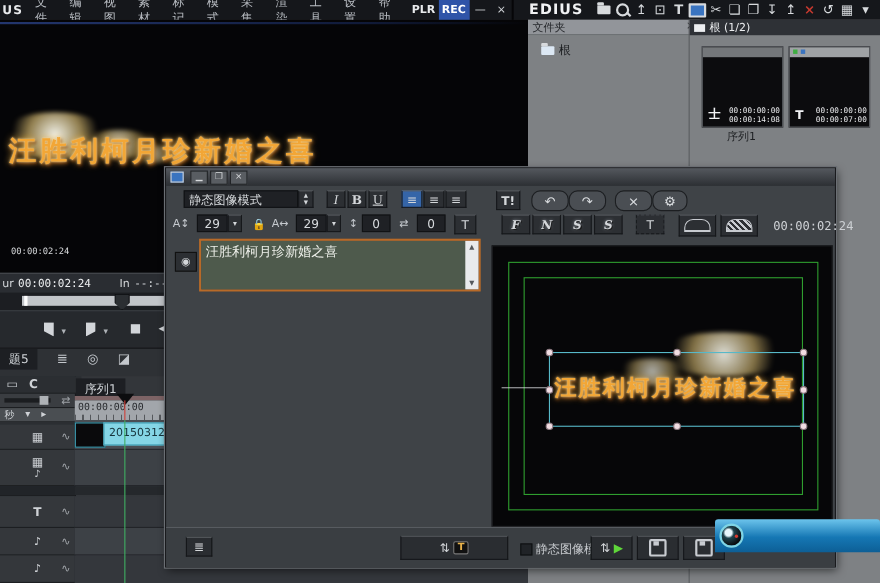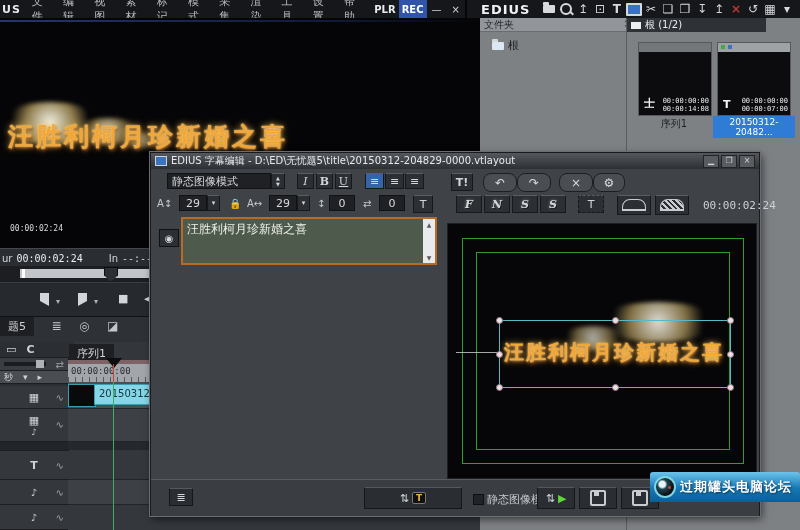--- a/index.html
+++ b/index.html
@@ -47,21 +47,21 @@
     display:flex;align-items:center;justify-content:center;color:#cfd2d6;}
   .patch{position:absolute;right:4px;color:#9da1a6;font-size:10px;}
   .ruler{position:absolute;left:68px;top:22px;width:412px;height:18px;background:#a2a6ab;color:#2a2c30;font-size:9px;}
   .ticks{position:absolute;left:0;bottom:0;width:100%;height:5px;
     background:repeating-linear-gradient(90deg,#55585c 0 1px,transparent 1px 7px);}
   .clipcyan{background:#85d6e6;color:#16343c;font-size:10px;border:1px solid #3c9cb2;}
   
   #rightpanel{left:480px;top:18px;width:320px;height:512px;background:#7e8184;}
   .foldhdr{position:absolute;left:0;top:0;width:156px;height:14px;background:#92959a;color:#26282c;
     font-size:10px;display:flex;padding:0 4px;box-sizing:border-box;border-bottom:1px solid #6a6d70;}
-  .binhdr{position:absolute;left:147px;top:0;width:139px;height:14px;background:#2e3136;color:#eceef0;
+  .binhdr{position:absolute;left:147px;top:0;width:173px;height:14px;background:#2e3136;color:#eceef0;
     font-size:10px;display:flex;align-items:center;padding:0 4px;box-sizing:border-box;}
   .thumb{position:absolute;width:72px;height:72px;background:#0c0c0e;border:1px solid #55585c;}
   .tstrip{position:absolute;left:0;top:0;width:100%;height:9px;}
   .tc{position:absolute;right:2px;bottom:2px;text-align:right;color:#e9eaec;font-size:7px;line-height:8px;font-family:"DejaVu Sans Mono","Liberation Mono",monospace;}
   .badge{position:absolute;left:5px;bottom:4px;color:#f2f3f5;font-size:11px;font-weight:bold;}
   .cliplabel{position:absolute;font-size:10px;text-align:center;}
   
   #twin{left:150px;top:152px;width:608px;height:362px;background:#3f4347;
     border:1px solid #191a1d;outline:1px solid #6a6e73;box-shadow:2px 3px 8px rgba(0,0,0,.6);z-index:10;}
   .ttlbar{position:absolute;left:0;top:0;width:100%;height:16px;
@@ -288,27 +288,25 @@
     <div class="thumb" style="left:237px;top:24px;">
       <div class="tstrip" style="background:#9fa2a5;"></div>
       <span class="abs" style="left:3px;top:2px;width:4px;height:4px;background:#3fae42;"></span>
       <span class="abs" style="left:10px;top:2px;width:4px;height:4px;background:#3a74c0;"></span>
       <span class="badge">T</span>
       <div class="tc">
         <div>00:00:00:00</div>
         <div>00:00:07:00</div>
       </div>
     </div>
-    <div class="cliplabel" style="left:233px;top:98px;width:82px;background:#2e7cd6;color:#fff;font-size:9px;padding:1px 0;">20150312-20482...</div>
   </div>
 
   <div class="abs" id="twin">
     <div class="ttlbar">
       <span class="ttl-ico"></span>
-      <span class="ttl-text">EDIUS 字幕编辑 - D:\ED\无忧题5\title\20150312-204829-0000.vtlayout</span>
       <span class="wbtn">▁</span>
       <span class="wbtn">❐</span>
       <span class="wbtn">×</span>
     </div>
 
     <div class="toolrow" style="top:20px;">
       <div class="tfield" style="left:16px;width:104px;justify-content:flex-start;padding-left:4px;">静态图像模式</div>
       <div class="tbtn" style="left:120px;width:14px;flex-direction:column;font-size:5px;">
         <span>▲</span>
         <span>▼</span>
@@ -398,17 +396,16 @@
       </div>
       <div class="bbtn" style="left:470px;top:7px;width:38px;">
         <span class="floppy"></span>
       </div>
     </div>
   </div>
 
   <div class="abs" id="wm">
     <div class="wm1">
       <span class="wmlogo"></span>
-      <span>过期罐头电脑论坛</span>
     </div>
   </div>
 
 </div>
 
 </body></html>

